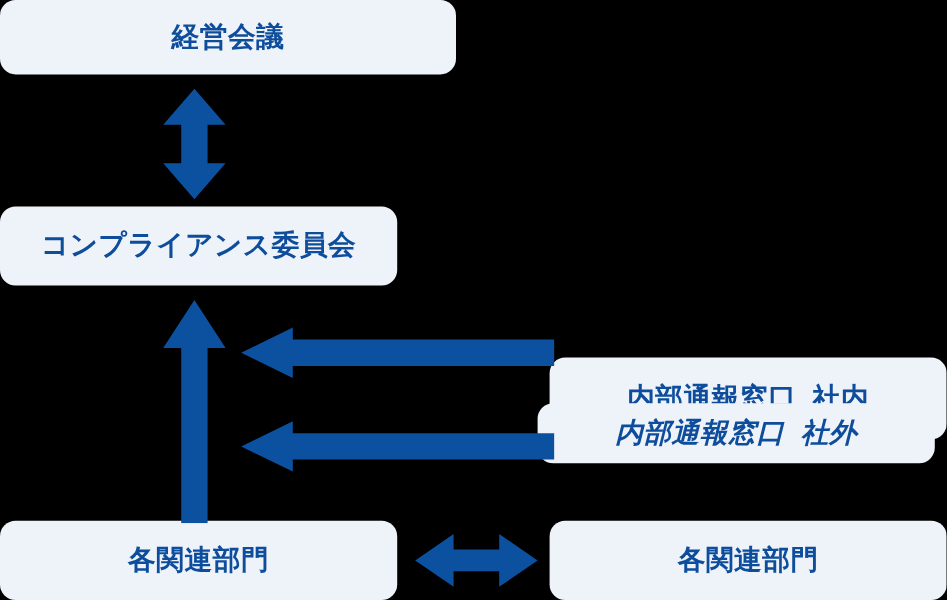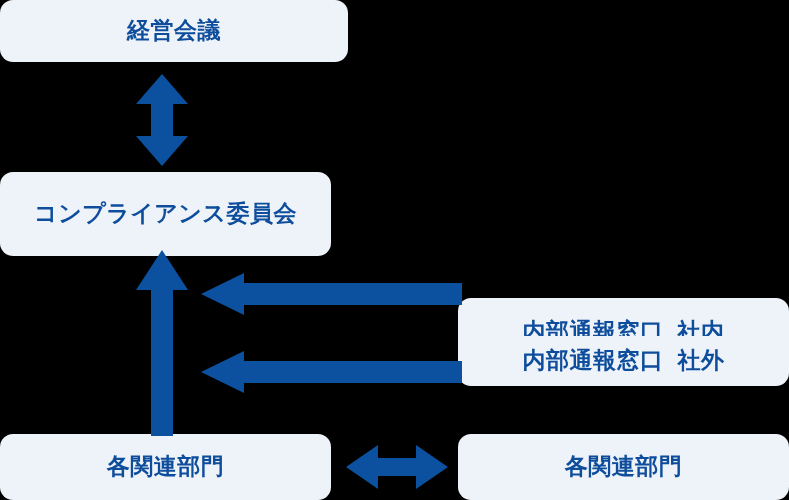--- a/index.html
+++ b/index.html
@@ -30,25 +30,25 @@
   }
   .node-label {
     color: #0d4d9c;
     font-weight: bold;
     font-size: 23px;
     letter-spacing: 0.5px;
     line-height: 1.2;
     white-space: pre;
   }
   
-  #node-management-meeting   { left: 0px;   top: 0px;   width: 348px; height: 62px; }
-  #node-compliance-committee { left: 0px;   top: 172px; width: 331px; height: 84px; }
+  #node-management-meeting   { left: 0px;   top: 0px;   width: 380px; height: 62px; }
+  #node-compliance-committee { left: 0px;   top: 172px; width: 331px; height: 66px; }
   #node-departments-left     { left: 0px;   top: 434px; width: 331px; height: 66px; }
   #node-hotline-internal     { left: 458px; top: 258px; width: 331px; height: 68px; margin-top: 40px; }
-  #node-hotline-external     { left: 458px; top: 336px; width: 331px; height: 50px; }
+  #node-hotline-external     { left: 448px; top: 336px; width: 331px; height: 50px; font-style: italic; }
   #node-departments-right    { left: 458px; top: 434px; width: 331px; height: 66px; }
 
   .arrow {
     position: absolute;
     display: block;
   }
   #arrow-meeting-committee { left: 133px; top: 72px;  width: 60px;  height: 96px; }
   #arrow-departments-up    { left: 133px; top: 248px; width: 60px;  height: 188px; }
   #arrow-hotline-internal  { left: 198px; top: 272px; width: 264px; height: 44px; }
   #arrow-hotline-external  { left: 198px; top: 350px; width: 264px; height: 44px; }

